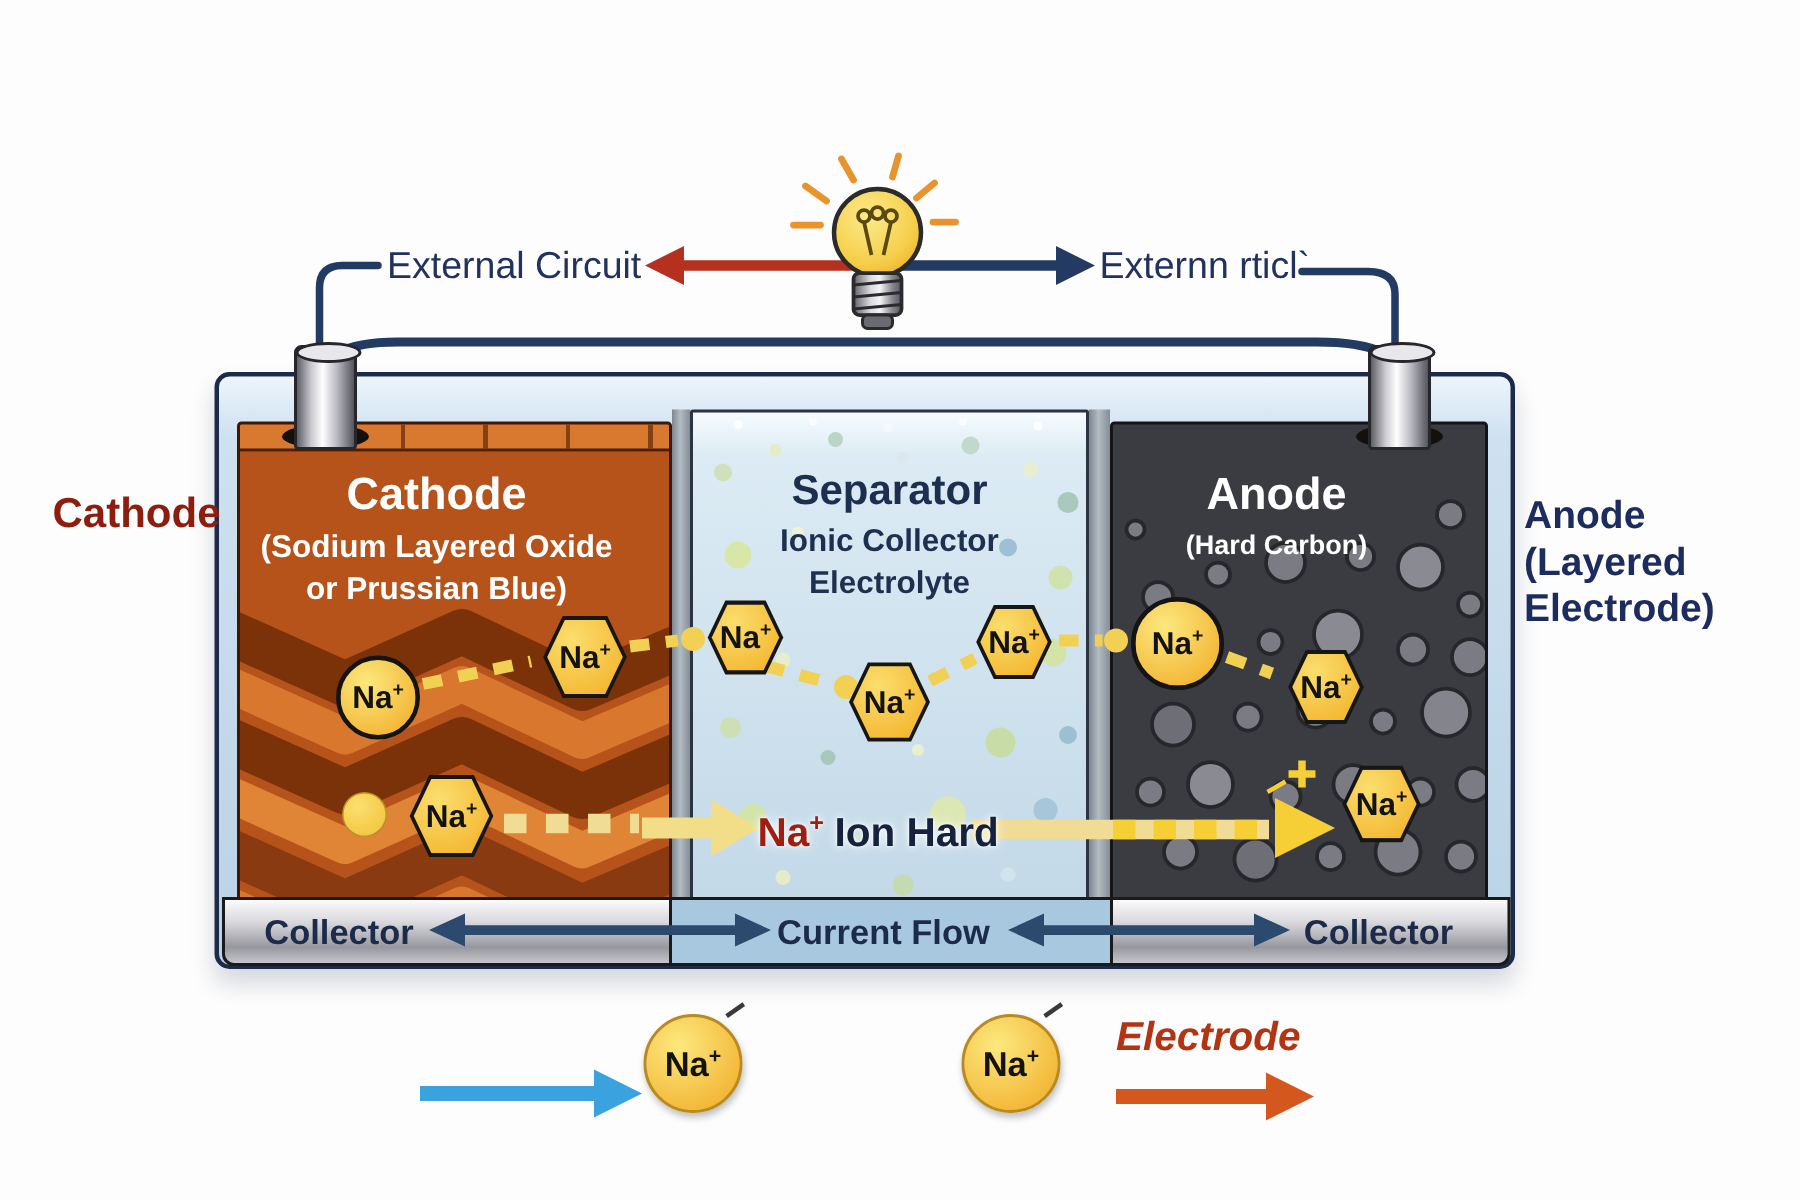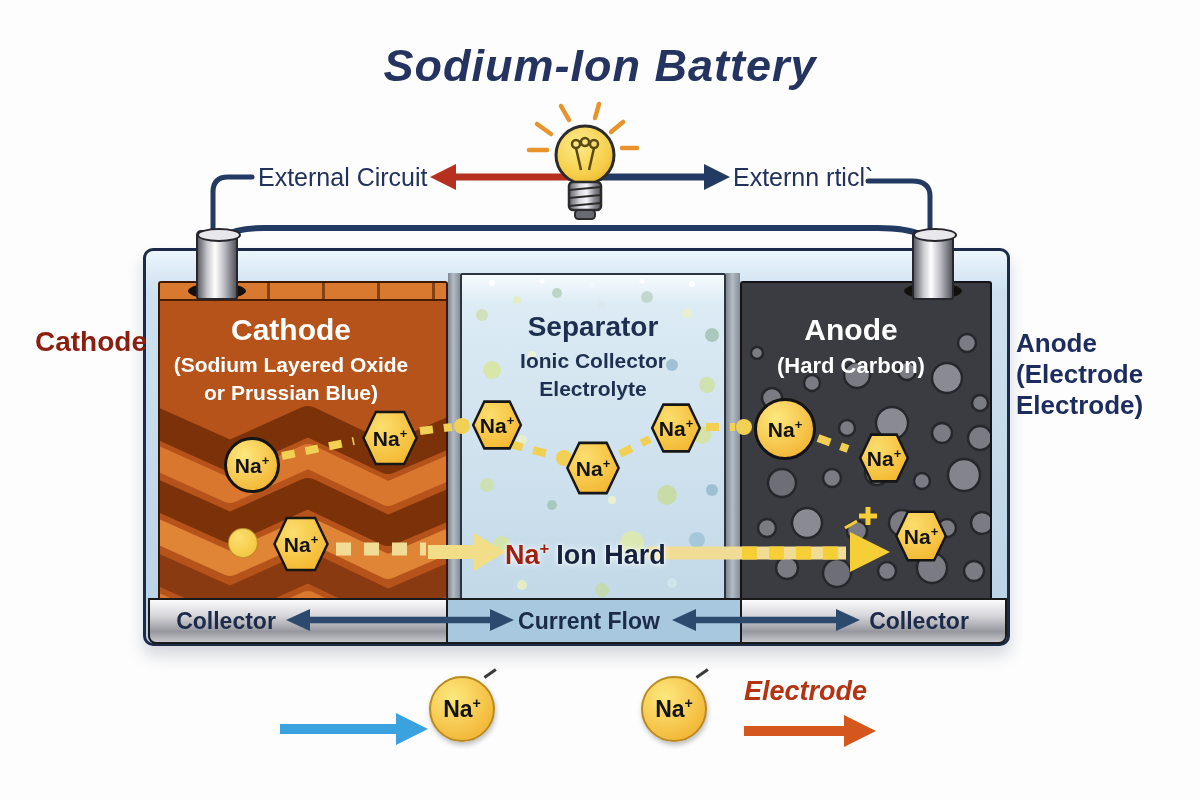--- a/index.html
+++ b/index.html
@@ -43,21 +43,21 @@
            border:2px solid #141418; border-radius:3px; }
 
   .sec-label { position:absolute; left:0; width:100%; text-align:center; font-weight:bold; line-height:1.15; }
   .cathode .t  { top:30px; font-size:30px; color:#ffffff; margin-left:-12px; }
   .cathode .s1 { top:70px; font-size:21px; color:#ffffff; margin-left:-12px; }
   .cathode .s2 { top:98px; font-size:21px; color:#ffffff; margin-left:-12px; }
   .separator .t  { top:36px; font-size:28px; color:#1d2f4e; }
   .separator .s1 { top:74px; font-size:21px; color:#1e3050; }
   .separator .s2 { top:102px; font-size:21px; color:#1e3050; }
   .anode .t  { top:30px; font-size:30px; color:#ffffff; margin-left:-15px; }
-  .anode .s1 { top:70px; font-size:22px; color:#ffffff; margin-left:-15px; }
+  .anode .s1 { top:70px; font-size:18px; color:#ffffff; margin-left:-15px; }
 
   
   .coll-seg { position:absolute; top:347px; height:46px; border:2px solid #1a1a1a;
               background:linear-gradient(180deg,#fbfbfd 0%,#d9d9dd 35%,#97979f 75%,#c5c5cb 100%); }
   .coll-left  { left:2px; width:300px; border-radius:0 0 0 8px; }
   .coll-mid   { left:302px; width:292px; background:#a8c8e0; border-left:none; border-right:none; }
   .coll-right { left:594px; width:267px; border-radius:0 0 8px 0; }
   .coll-text { position:absolute; font-size:23px; font-weight:bold; color:#1c2b4a; text-align:center; z-index:3; }
 
   
@@ -102,21 +102,20 @@
   
   .legend-text { z-index:3; font-weight:bold; font-style:italic; font-size:27px; text-align:center; }
   .lg-charge { left:268px; top:678px; width:125px; color:#1e3464; }
   .lg-discharge { left:738px; top:676px; width:135px; color:#b23412; }
 </style>
 </head>
 <body>
 
 <div class="stage">
 
-  <div class="abs title">Sodium-Ion Battery</div>
 
   <svg class="abs wires" width="1200" height="800">
 
     <path d="M252 177 L228 177 Q213 177 213 192 L213 246" stroke="#233a63" stroke-width="5" fill="none" stroke-linecap="round"></path>
 
     <path d="M213 256 Q213 228 265 228 L878 228 Q936 228 936 256" stroke="#233a63" stroke-width="6" fill="none" stroke-linecap="round"></path>
 
     <line x1="448" y1="177" x2="602" y2="177" stroke="#b5301e" stroke-width="7"></line>
     <polygon points="430,177 456,164 456,190" fill="#b5301e"></polygon>
 
@@ -276,21 +275,21 @@
   </div>
 
   <div class="abs socket" style="left:188px;top:283px"></div>
   <div class="abs socket" style="left:904px;top:283px"></div>
   <div class="abs terminal" style="left:196px;top:230px"></div>
   <div class="abs terminal" style="left:912px;top:230px"></div>
 
   <div class="abs side-label side-cathode">Cathode</div>
   <div class="abs side-label side-anode">
     <div>Anode</div>
-    <div>(Electrode</div>
+    <div>(Layered</div>
     <div>Electrode)</div>
   </div>
 
   <svg class="abs paths" width="1200" height="800">
 
     <g stroke="#f1d054" stroke-width="8" stroke-dasharray="13 11" fill="none">
       <line x1="282" y1="456" x2="354" y2="441"></line>
       <line x1="420" y1="431" x2="452" y2="427"></line>
       <line x1="510" y1="444" x2="556" y2="456"></line>
       <line x1="620" y1="454" x2="650" y2="439"></line>

